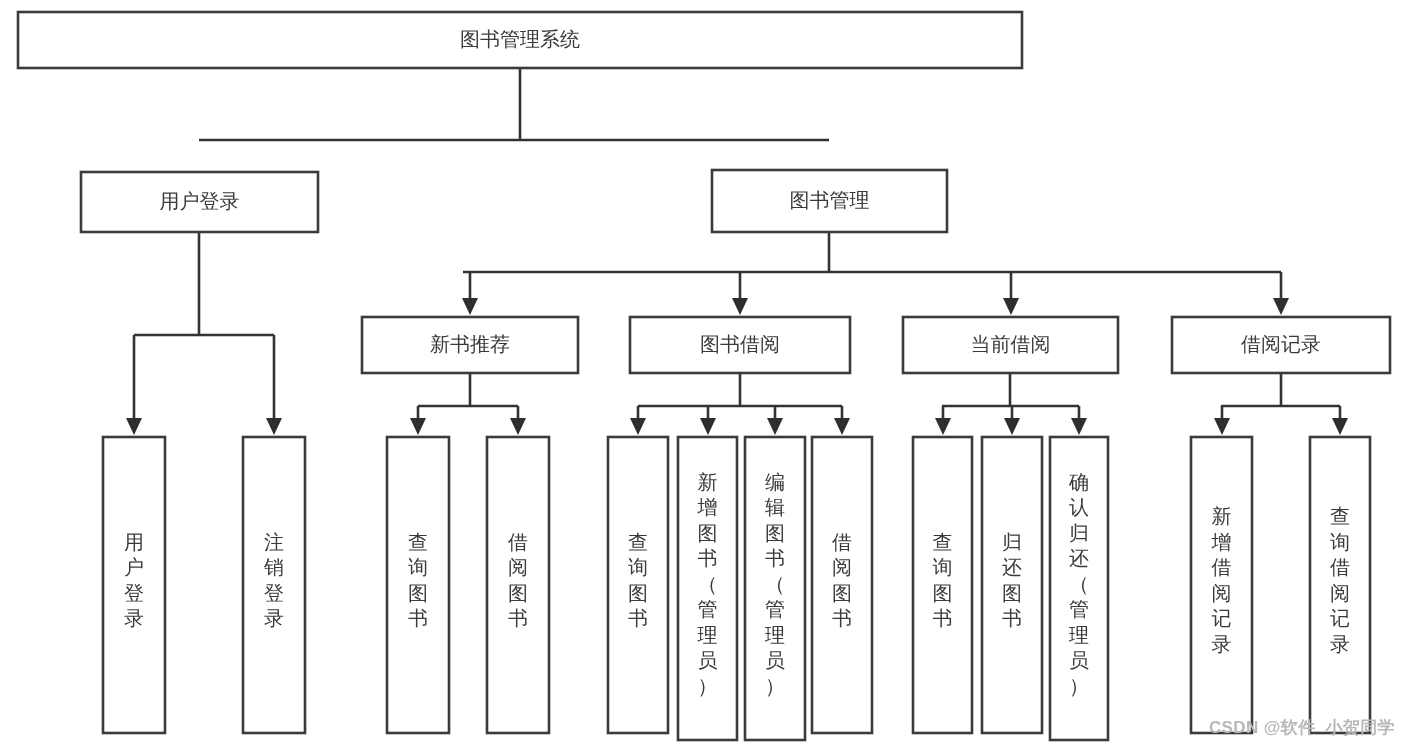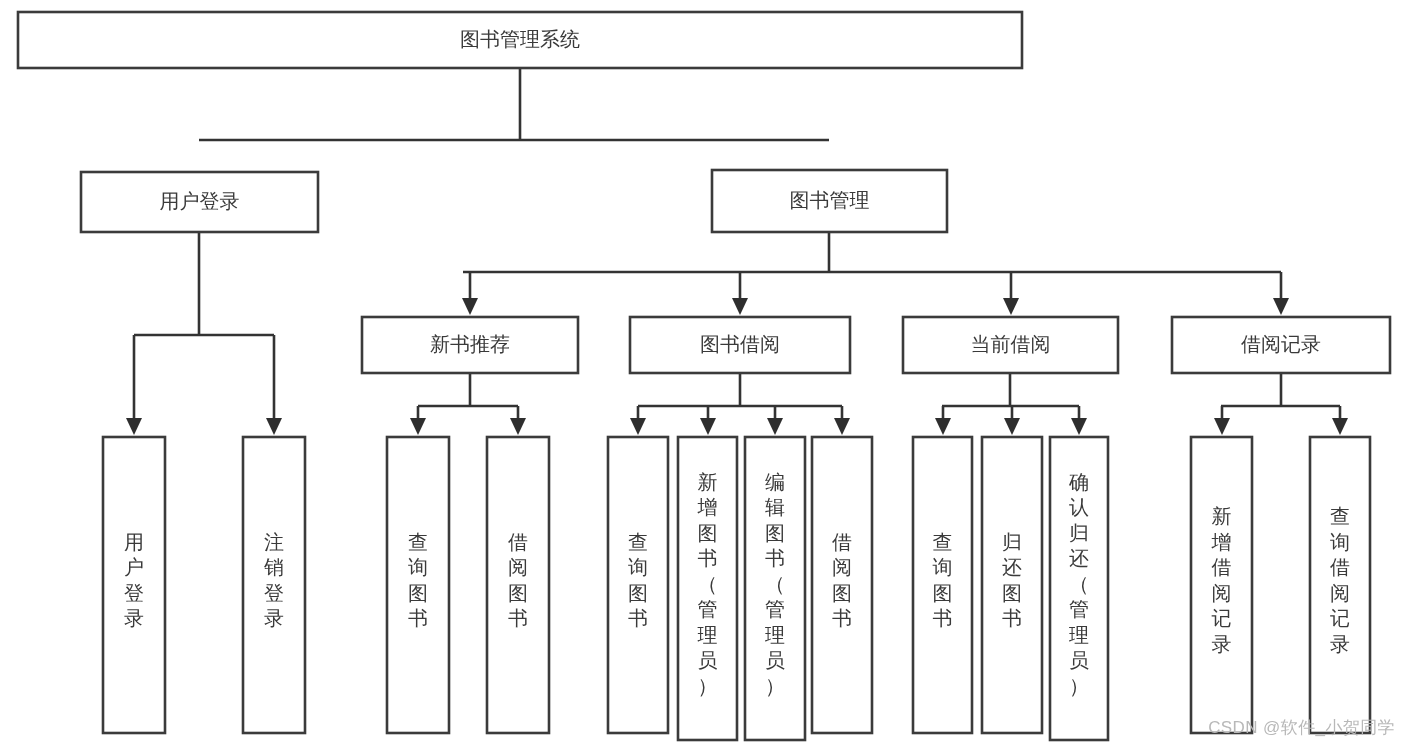--- a/index.html
+++ b/index.html
@@ -58,20 +58,21 @@
   .watermark {
     position: absolute;
     right: 10px;
     bottom: 8px;
     font-family: "Liberation Sans", "DejaVu Sans", sans-serif;
     font-size: 17px;
     color: #b8b8b8;
     letter-spacing: 0.4px;
     white-space: nowrap;
     pointer-events: none;
+    font-weight: bold;
   }
 </style>
 </head>
 <body>
 
 <div id="diagram-root">
   <svg id="tree-svg" viewBox="0 0 1405 747">
     <g id="connector-layer">
         <g>
           <line class="connector" x1="520" y1="68" x2="520" y2="140"></line>

